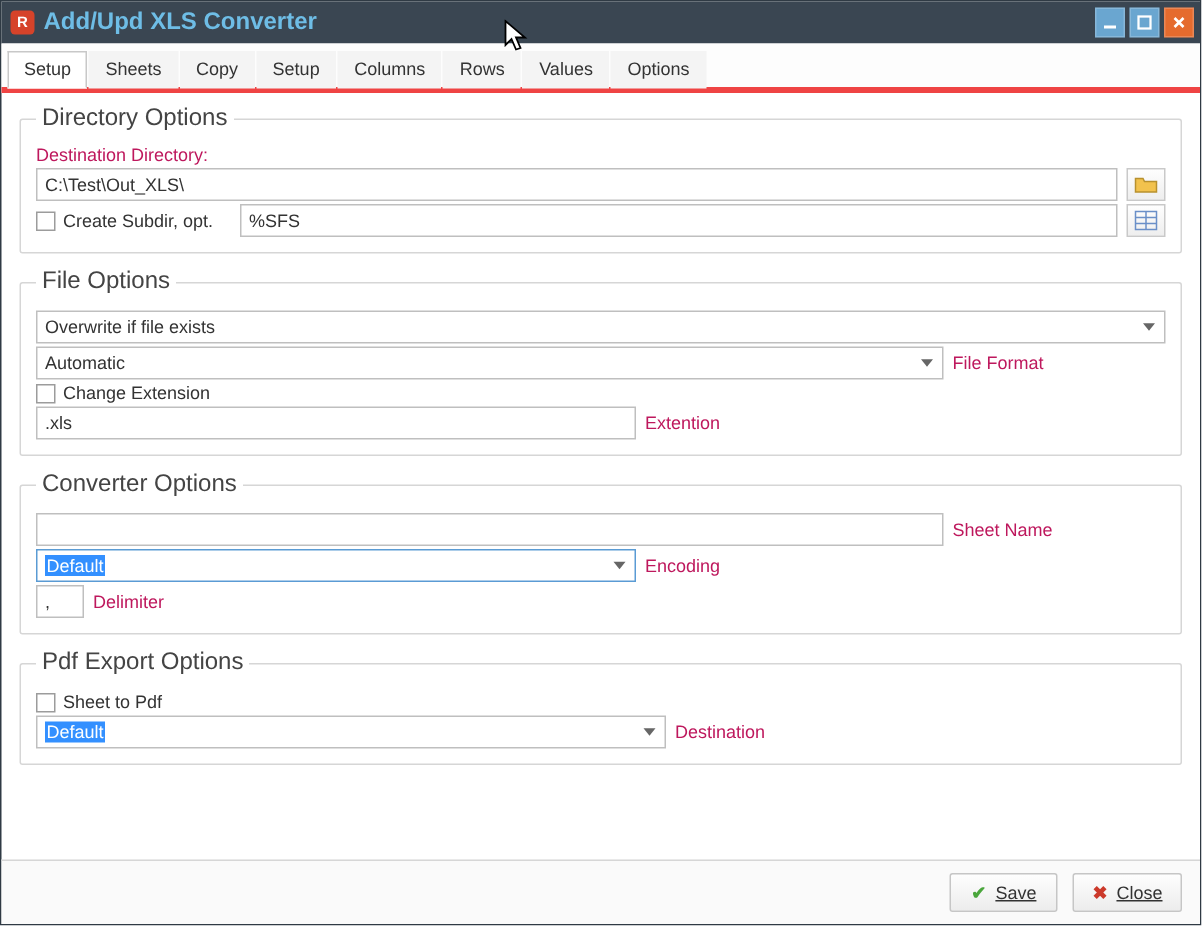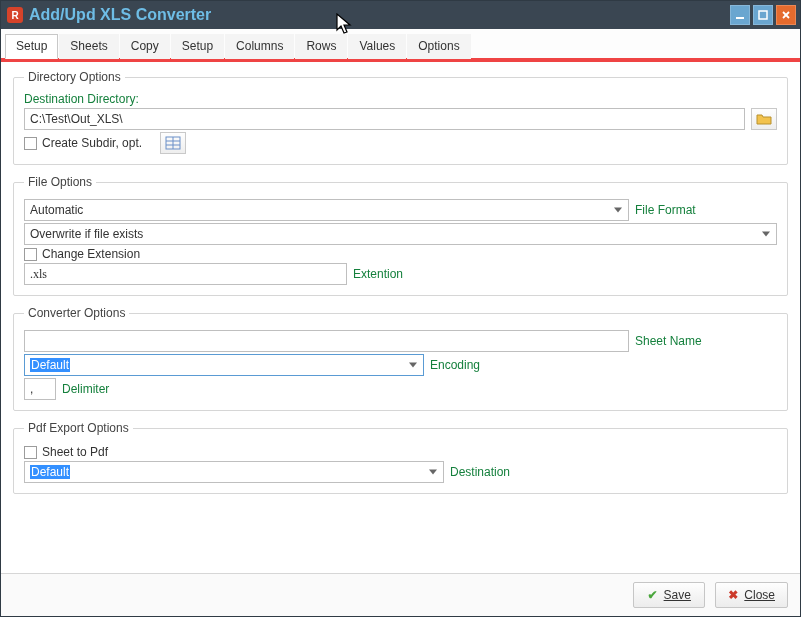--- a/index.html
+++ b/index.html
@@ -76,31 +76,31 @@
     padding: 8px 12px 0 12px;
     overflow:hidden;
   }
   fieldset.group {
     border:1px solid #d6d6d6;
     border-radius:2px;
     margin: 0 0 10px 0;
     padding: 8px 10px 10px 10px;
   }
   fieldset.group > legend {
-    font-size:12px;
+    font-size:16px;
     color:#444;
     padding: 0 4px;
   }
   .row {
     display:flex;
     align-items:center;
     gap:6px;
     margin-top:2px;
   }
-  .label { color:#15803d; }
+  .label { color:#be185d; }
   input[type=text], .select, .combo {
     border:1px solid #bfbfbf;
     padding:3px 5px;
     font-size:12px;
     background:#fff;
     color:#333;
     height:22px;
   }
   .select, .combo { position:relative; padding-right:18px; }
   .select::after, .combo::after {
@@ -210,52 +210,53 @@
           <svg width="16" height="14">
               <path d="M1 3h5l1 2h8v7H1z" fill="#f2c24d" stroke="#b8912e"></path>
             </svg>
         </div>
       </div>
       <div class="row">
         <div class="checkbox" style="width:130px">
           <div class="checkbox-box"></div>
           <span>Create Subdir, opt.</span>
         </div>
+        <input type="text" style="flex: 1 1 0%;" value="%SFS">
         <div class="icon-btn">
           <svg width="16" height="14">
               <rect x="1" y="1" width="14" height="12" fill="none" stroke="#6a8fc8"></rect>
               <line x1="1" y1="5" x2="15" y2="5" stroke="#6a8fc8"></line>
               <line x1="1" y1="9" x2="15" y2="9" stroke="#6a8fc8"></line>
               <line x1="8" y1="1" x2="8" y2="13" stroke="#6a8fc8"></line>
             </svg>
         </div>
       </div>
     </fieldset>
 
     <fieldset class="group">
       <legend>File Options</legend>
       <div class="row">
+        <div class="select" style="flex:1">
+          <span>Overwrite if file exists</span>
+        </div>
+      </div>
+      <div class="row">
         <div class="select" style="flex:1;max-width:605px">
           <span>Automatic</span>
         </div>
         <span class="label">File Format</span>
-      </div>
-      <div class="row">
-        <div class="select" style="flex:1">
-          <span>Overwrite if file exists</span>
-        </div>
       </div>
       <div class="row">
         <div class="checkbox">
           <div class="checkbox-box"></div>
           <span>Change Extension</span>
         </div>
       </div>
       <div class="row">
-        <input type="text" style="width: 323px; font-family: Liberation Serif, serif;" value=".xls">
+        <input type="text" style="width: 400px;" value=".xls">
         <span class="label">Extention</span>
       </div>
     </fieldset>
 
     <fieldset class="group">
       <legend>Converter Options</legend>
       <div class="row">
         <input type="text" style="width: 605px;" value="">
         <span class="label">Sheet Name</span>
       </div>

